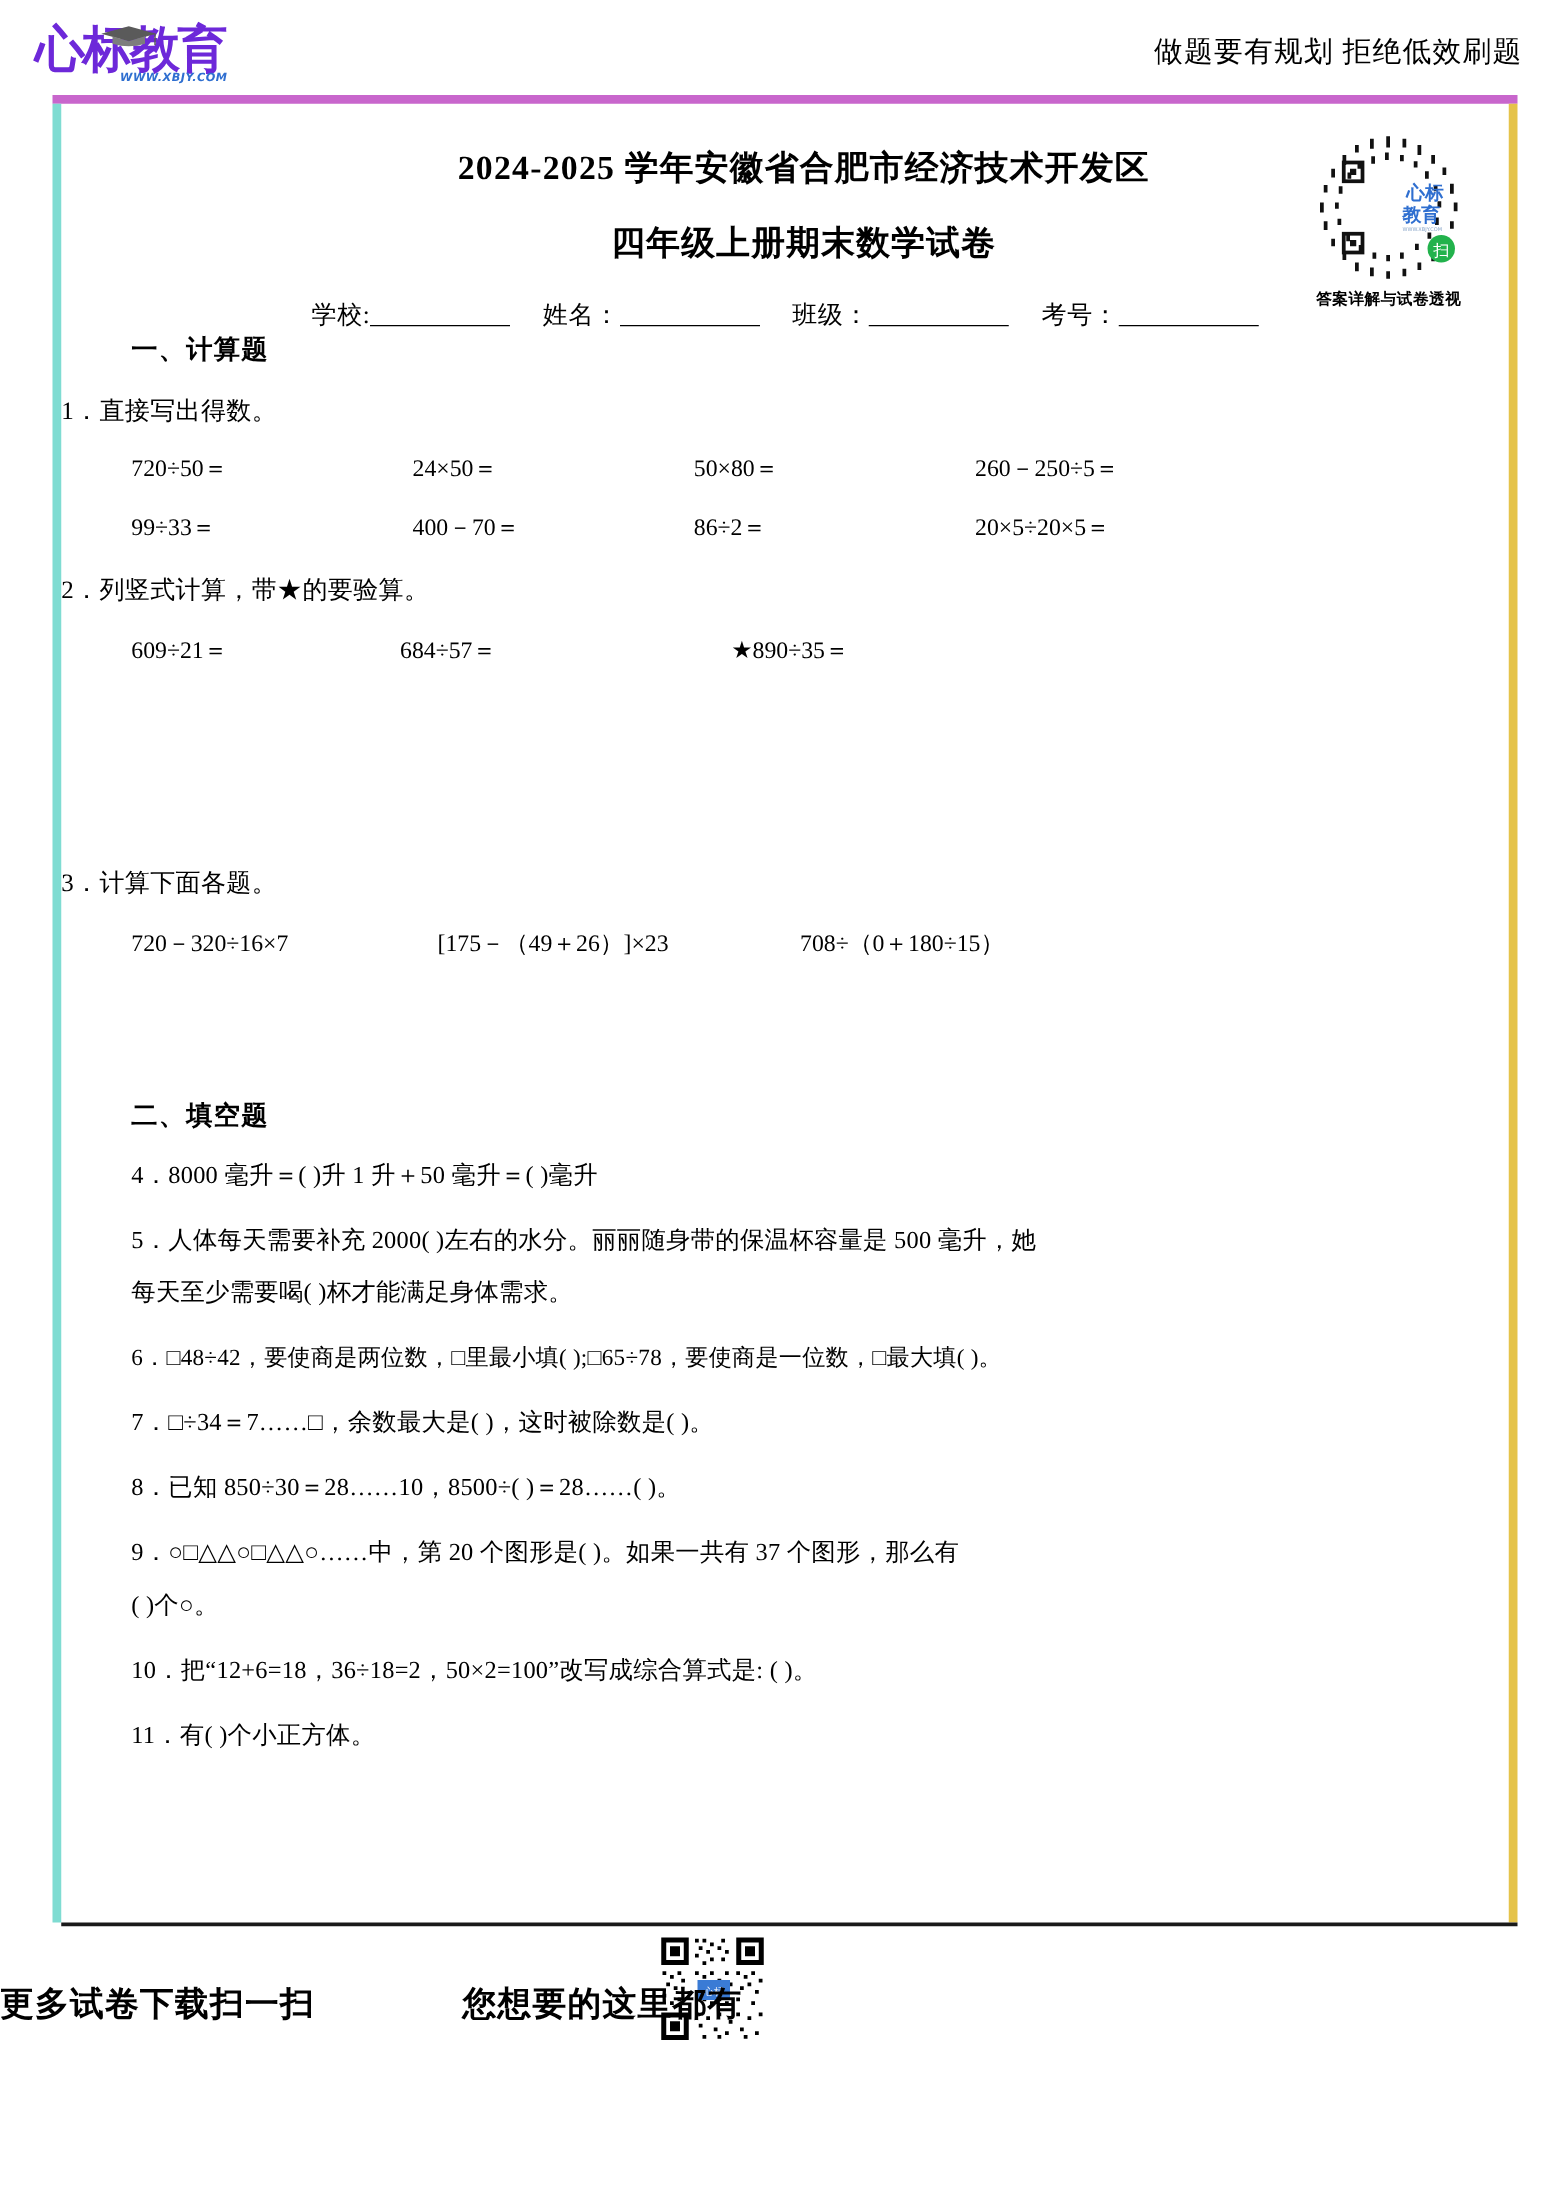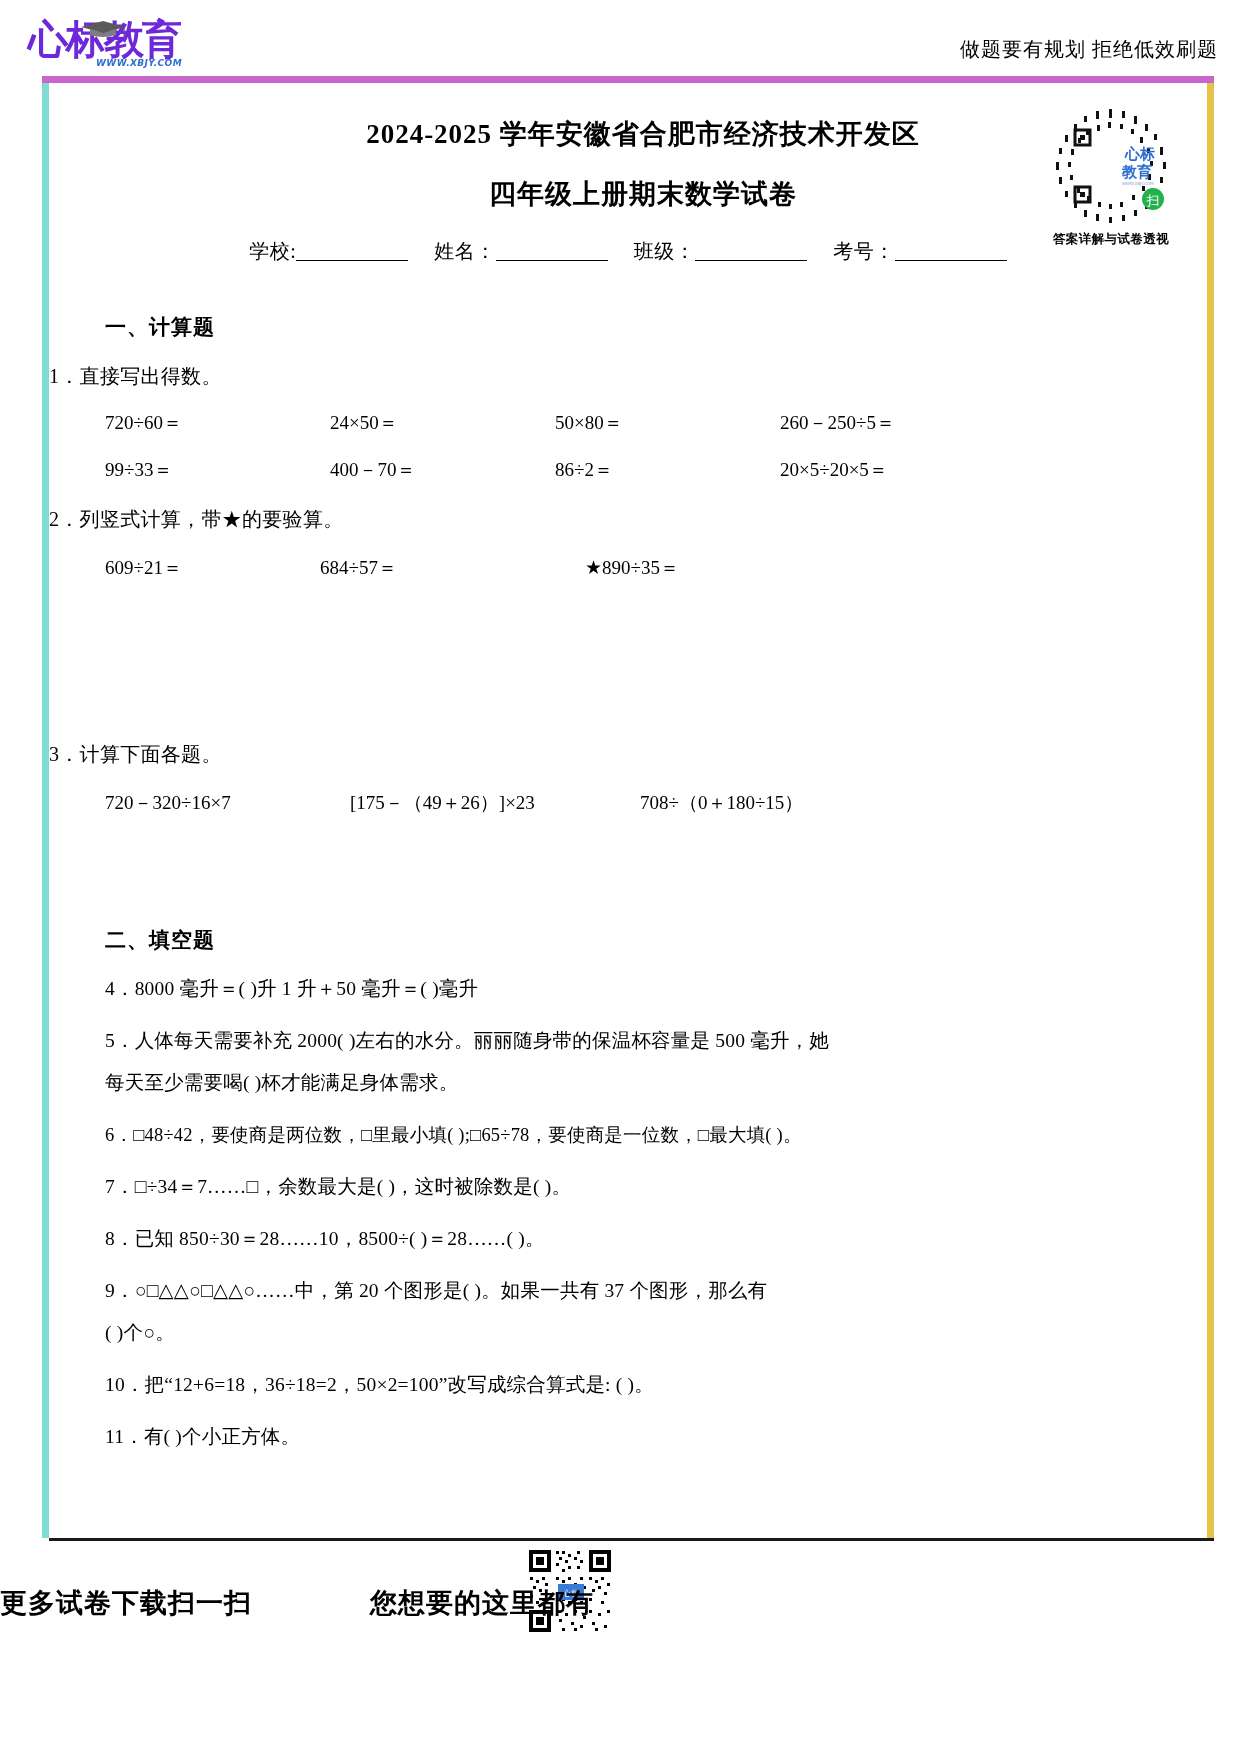--- a/index.html
+++ b/index.html
@@ -46,22 +46,22 @@
     color: #2f6fd0;
     letter-spacing: 0.4px;
   }
   .brand-cap {
     position: absolute;
     left: 52px; top: 2px;
     width: 46px; height: 18px;
   }
   .masthead-tagline {
     position: absolute;
-    right: 22px; top: 36px;
-    font-size: 20px;
+    right: 22px; top: 26px;
+    font-size: 23px;
     letter-spacing: 1px;
     white-space: nowrap;
   }
 
   
   .frame-top {
     position: absolute;
     left: 42px; top: 76px;
     width: 1172px; height: 7px;
     background: #c866cc;
@@ -291,26 +291,26 @@
         <text x="73" y="52" font-family="DejaVu Sans, sans-serif" font-size="15" font-weight="bold" fill="#2f6fd0">心标</text>
         <text x="70" y="70" font-family="DejaVu Sans, sans-serif" font-size="15" font-weight="bold" fill="#2f6fd0">教育</text>
         <text x="70" y="78" font-family="DejaVu Sans, sans-serif" font-size="4" fill="#8aa6c8">WWW.XBJY.COM</text>
         <circle cx="101" cy="92" r="11" fill="#22b24c"></circle>
         <text x="101" y="98" text-anchor="middle" font-family="DejaVu Sans, sans-serif" font-size="13" fill="#ffffff">扫</text>
       </svg>
     </div>
     <div class="qr-caption">答案详解与试卷透视</div>
   </div>
 
-  <div style="margin-top:48px" class="section-head">一、计算题</div>
+  <div style="" class="section-head">一、计算题</div>
 
   <div style="margin-top:22px" class="q-line">1．直接写出得数。</div>
 
   <div style="margin-top:20px" class="calc-row wide">
-    <div class="cell">720÷60＝</div>
+    <div class="cell">720÷50＝</div>
     <div class="cell">24×50＝</div>
     <div class="cell">50×80＝</div>
     <div class="cell">260－250÷5＝</div>
   </div>
 
   <div style="margin-top:21px" class="calc-row wide">
     <div class="cell">99÷33＝</div>
     <div class="cell">400－70＝</div>
     <div class="cell">86÷2＝</div>
     <div class="cell">20×5÷20×5＝</div>

